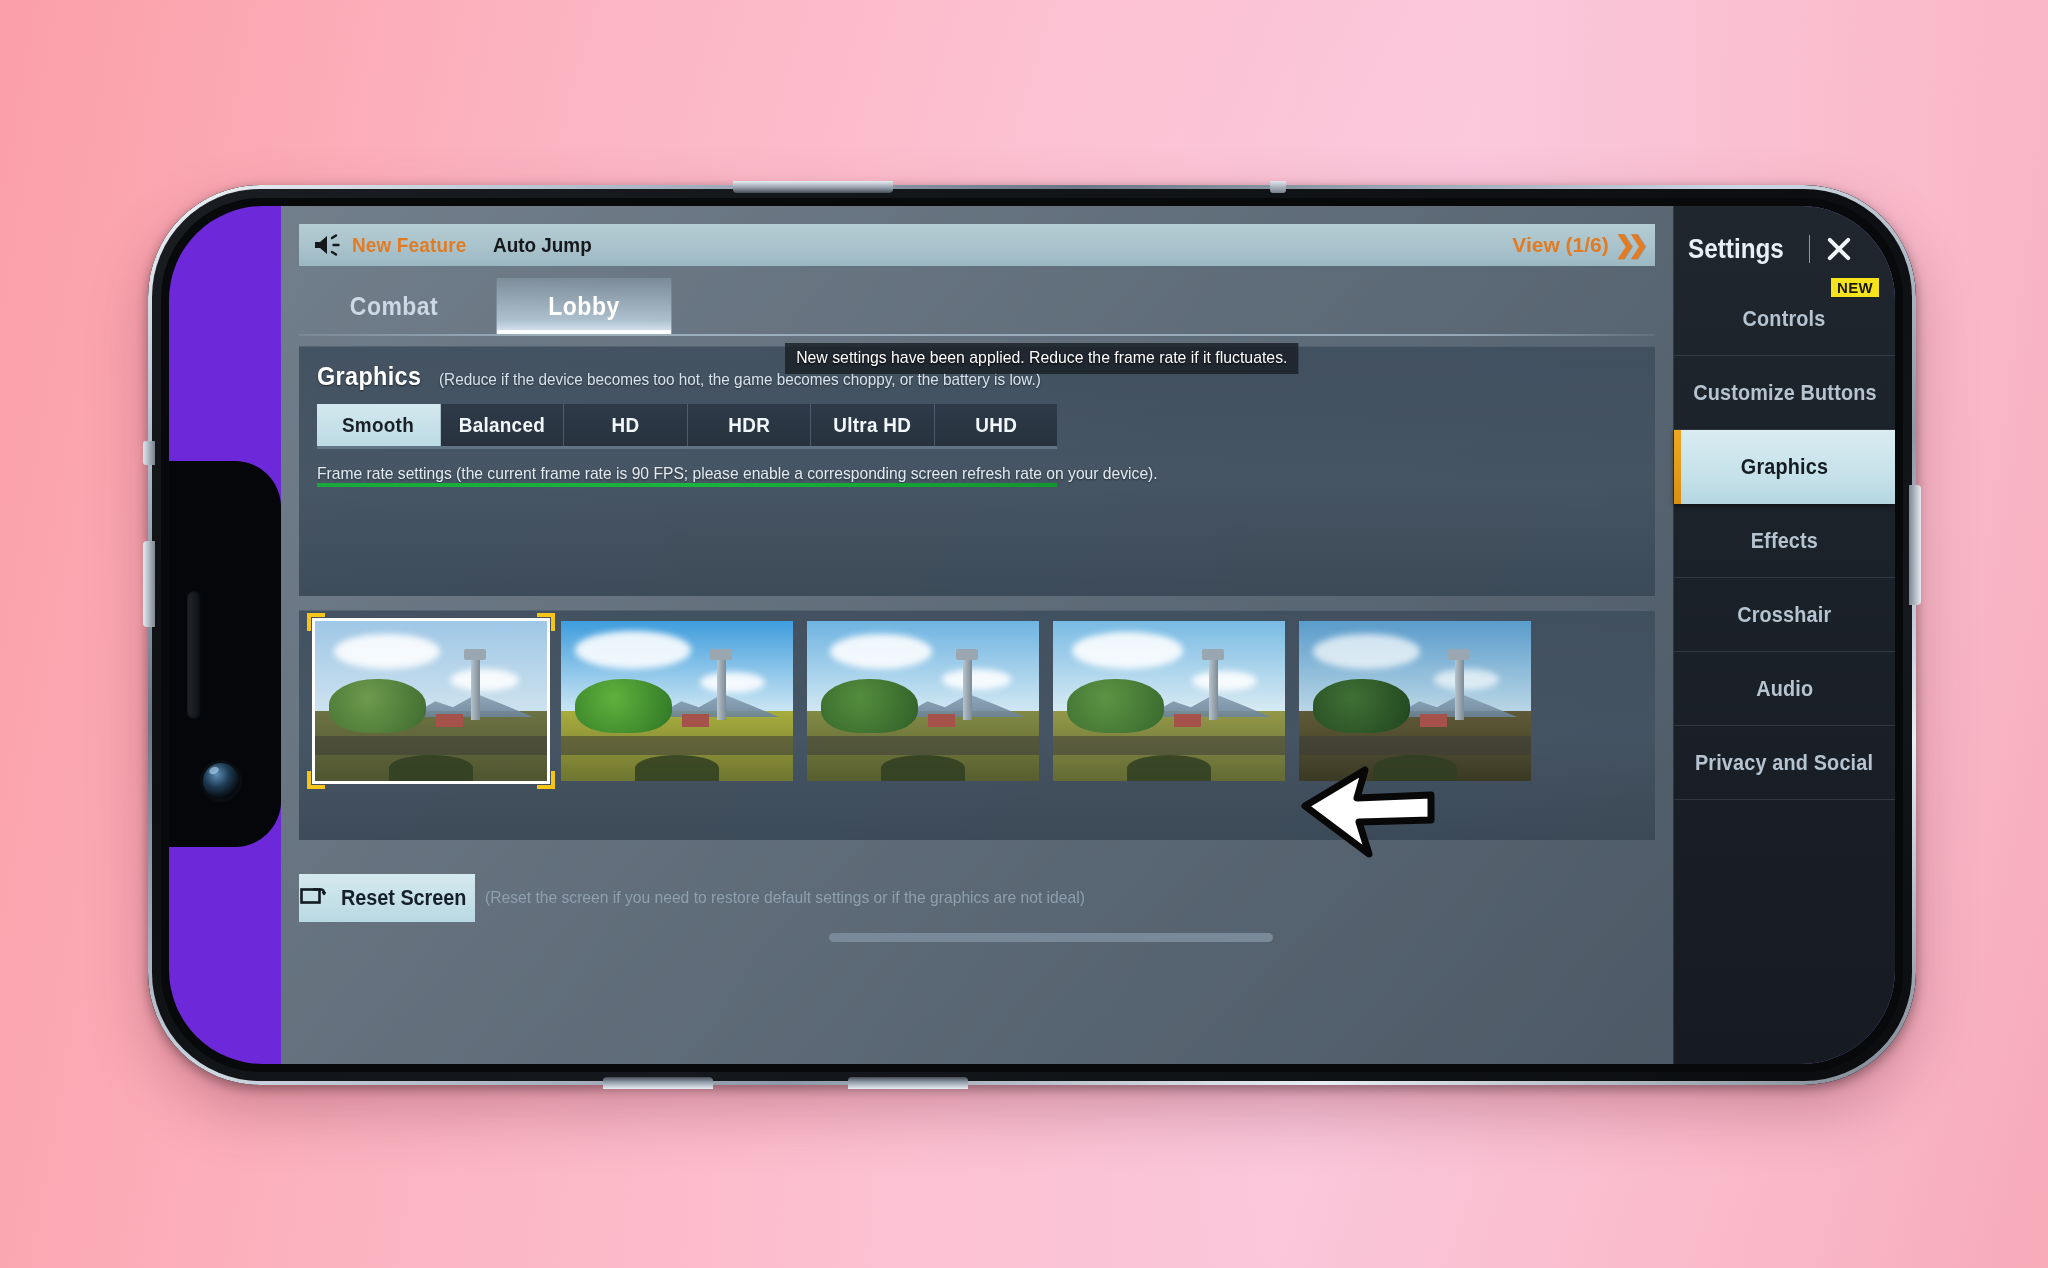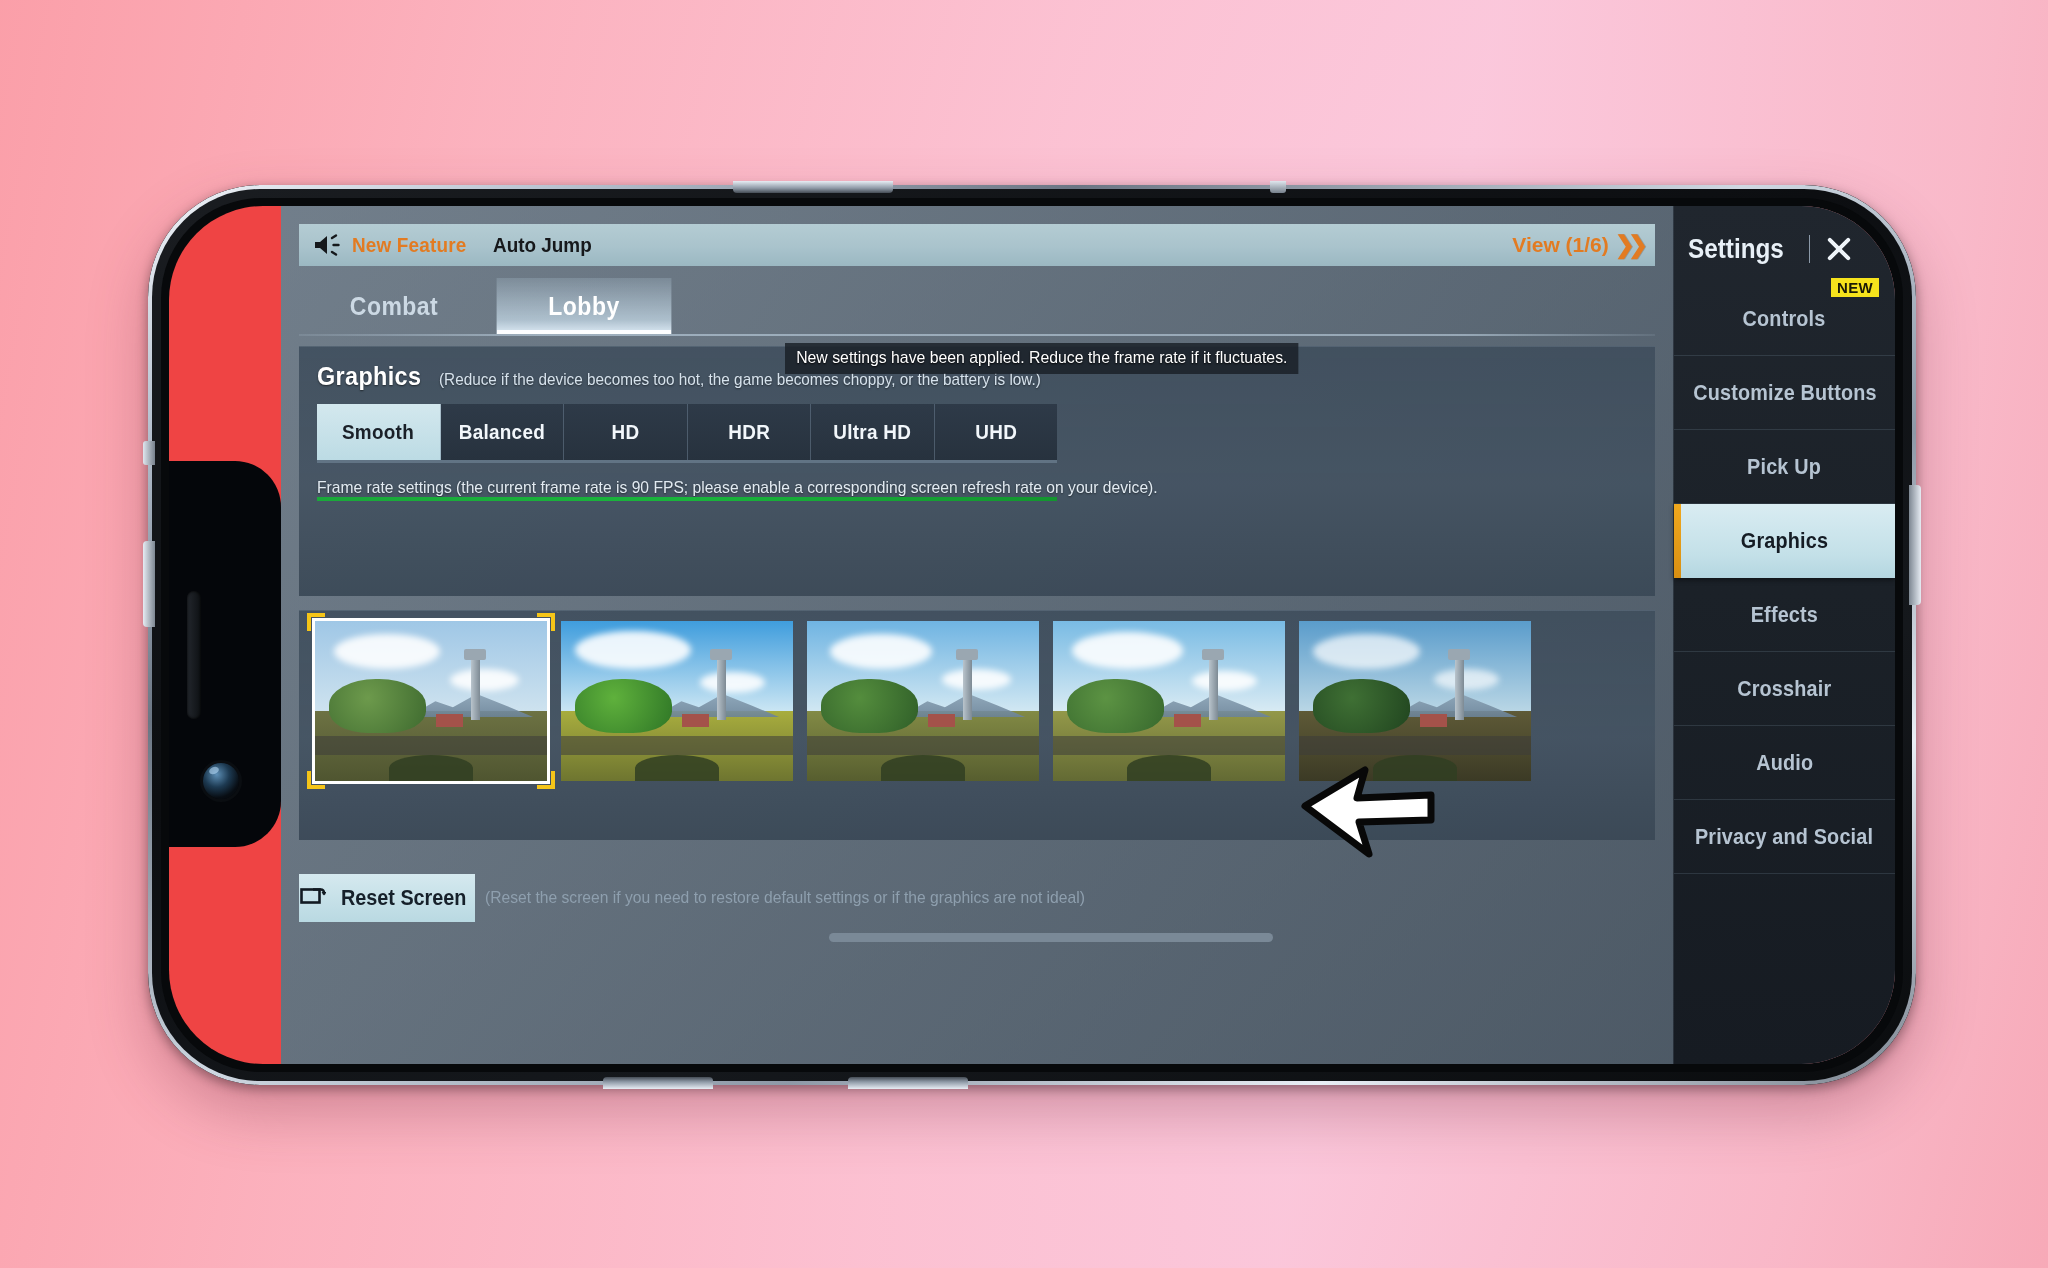--- a/index.html
+++ b/index.html
@@ -30,21 +30,21 @@
     background:linear-gradient(150deg,#f3f6fa 0%,#b9c4d2 12%,#6b7684 28%,#cfd8e2 48%,#8e99a7 66%,#e9eef5 82%,#79838f 100%) border-box;
     -webkit-mask:linear-gradient(#000 0 0) padding-box, linear-gradient(#000 0 0);
     -webkit-mask-composite:xor; mask-composite:exclude;
   }
   .phone-inner{
     position:absolute; inset:13px; border-radius:100px;
     background:#07090b; overflow:hidden;
   }
   .screen{
     position:absolute; inset:8px; border-radius:94px; overflow:hidden;
-    background:#ef4444;
+    background:#6d28d9;
   }
   
   .btn-side{ position:absolute; background:linear-gradient(180deg,#2b3036,#10141a); border-radius:3px; }
   .btn-top-1{ left:585px; top:-4px; width:160px; height:12px;
       background:linear-gradient(180deg,#e7edf4,#8e99a6 60%,#454c55); border-radius:0 0 4px 4px;}
   .btn-top-2{ left:1122px; top:-4px; width:16px; height:12px;
       background:linear-gradient(180deg,#dfe6ee,#76808c); border-radius:0 0 3px 3px;}
   .btn-bot-1{ left:455px; top:892px; width:110px; height:12px;
       background:linear-gradient(0deg,#e7edf4,#8e99a6 60%,#454c55); border-radius:4px 4px 0 0;}
   .btn-bot-2{ left:700px; top:892px; width:120px; height:12px;
@@ -139,21 +139,21 @@
   .toast{
     position:absolute; left:504px; top:137px; padding:5px 12px 6px;
     background:rgba(24,30,38,.82); color:#fff; font-size:17px;
     font-family:"Liberation Sans Narrow","Liberation Sans",sans-serif; transform:scaleX(.93); transform-origin:left;
     z-index:25; white-space:nowrap; text-shadow:0 1px 2px #000;
   }
 
   
   .seg{ display:flex; margin:12px 0 0 18px; width:740px; }
   .seg-btn{
-    flex:1; height:56px; display:flex; align-items:center; justify-content:center;
+    flex:1; height:42px; display:flex; align-items:center; justify-content:center;
     font-size:21px; font-weight:bold; color:#f2f7fb; letter-spacing:.3px;
     font-family:"Liberation Sans Narrow","Liberation Sans",sans-serif;
     border-right:1px solid rgba(120,140,160,.45); cursor:pointer; white-space:nowrap;
   }
   .seg-btn span{ display:block; transform:scaleX(.9); }
   .seg-btn:last-child{ border-right:none; }
   .seg-quality .seg-btn{ background:linear-gradient(180deg,#2e3a48,#27323e); }
   .seg-quality .seg-btn.sel{ background:linear-gradient(180deg,#d3e8ee,#bcdbe4); color:#1a2028; }
   .seg-wrap-q{ position:relative; }
   .seg-underline-q{ position:absolute; left:18px; bottom:-3px; width:740px; height:3px; background:rgba(150,175,195,.35); }
@@ -458,23 +458,20 @@
           </div>
 
           <div class="sb-list">
             <div class="sb-item">
               <span class="badge-new">NEW</span>
               <span class="txt">Controls</span>
             </div>
             <div class="sb-item">
               <span class="txt">Customize Buttons</span>
             </div>
-            <div class="sb-item">
-              <span class="txt">Pick Up</span>
-            </div>
             <div class="sb-item active">
               <span class="txt">Graphics</span>
             </div>
             <div class="sb-item">
               <span class="txt">Effects</span>
             </div>
             <div class="sb-item">
               <span class="txt">Crosshair</span>
             </div>
             <div class="sb-item">

